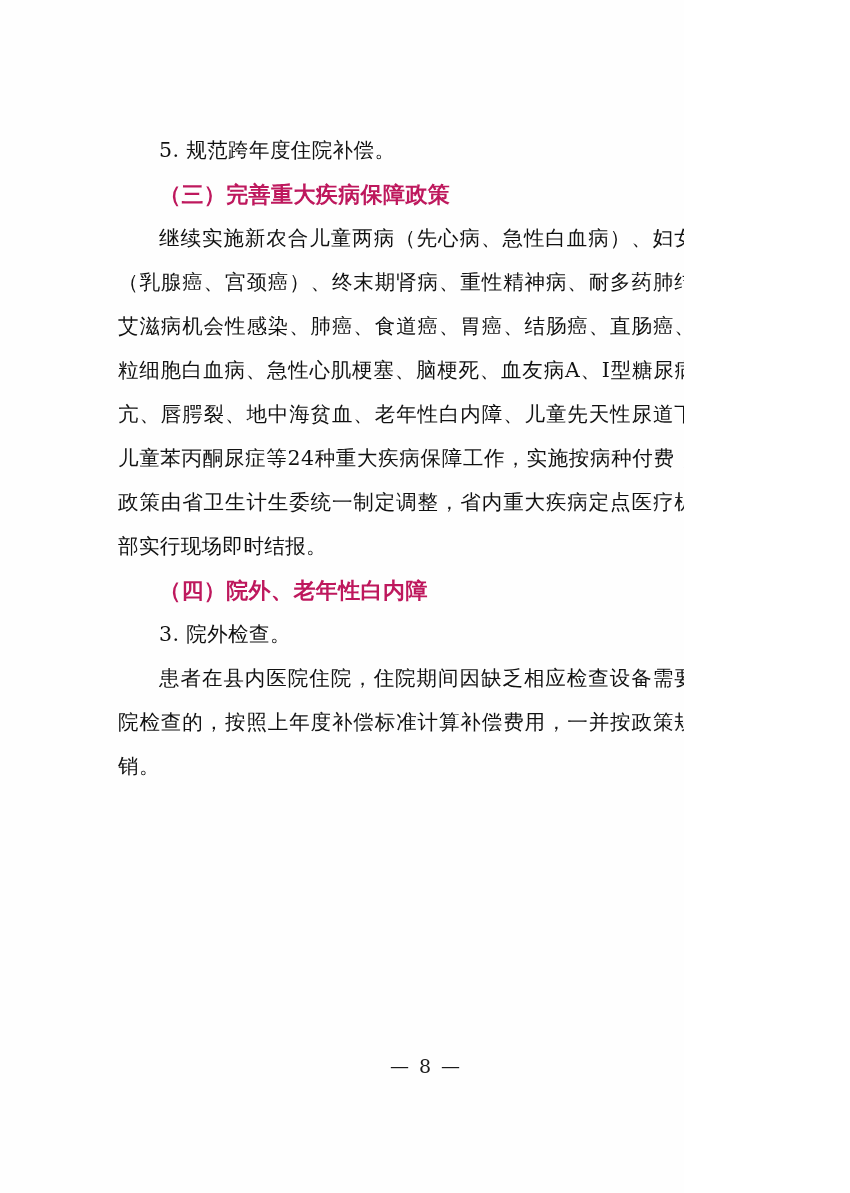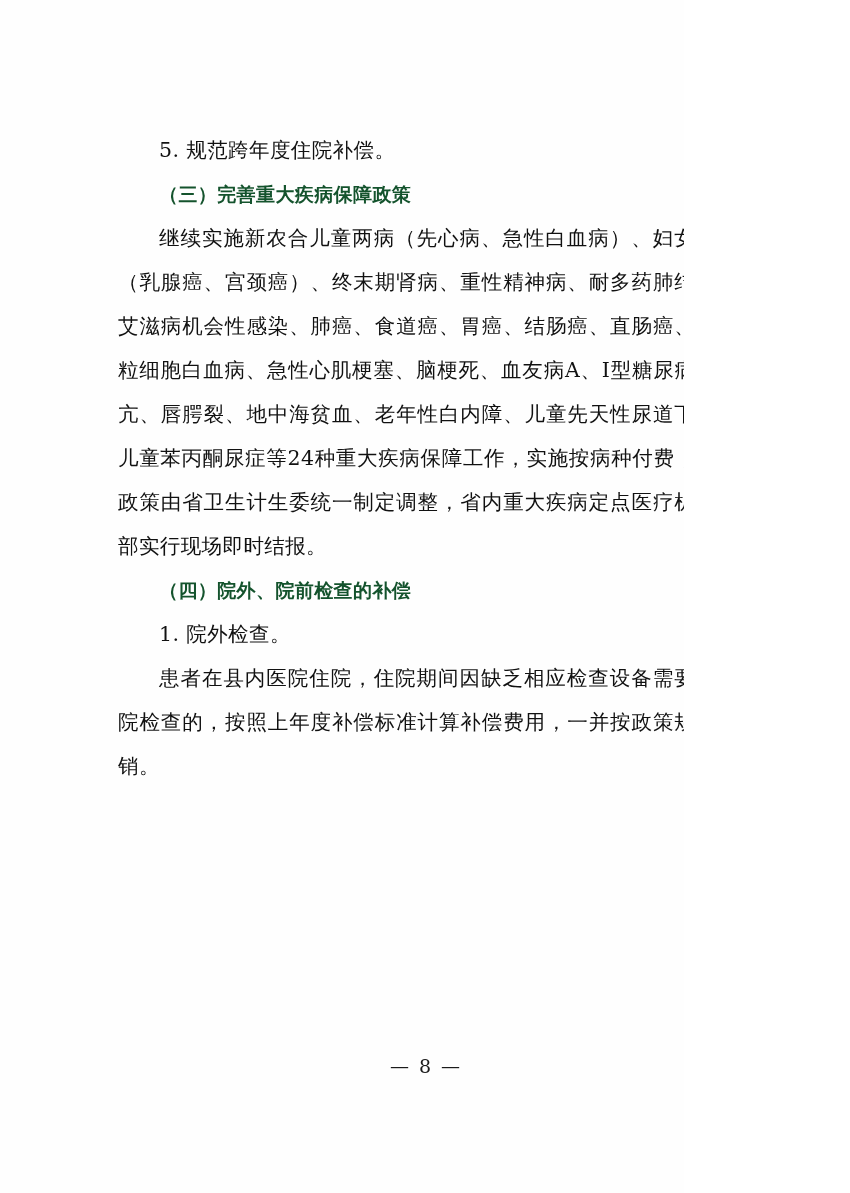--- a/index.html
+++ b/index.html
@@ -36,23 +36,23 @@
   }
   .indent {
     text-indent: 41px;
   }
   .para + .para {
     margin-top: 0px;
   }
   .heading {
     font-family: "DejaVu Serif", "Liberation Serif", serif;
     font-weight: bold;
-    font-size: 19px;
+    font-size: 22px;
     line-height: 44px;
-    color: #14532d;
+    color: #be185d;
     text-indent: 41px;
     letter-spacing: 0.4px;
   }
   .footer {
     position: absolute;
     left: 0;
     top: 1055px;
     width: 850px;
     text-align: center;
     font-family: "DejaVu Serif", "Liberation Serif", serif;
@@ -71,23 +71,23 @@
 <div class="page">
   <div class="page-inner">
 
     <p class="para indent">5. 规范跨年度住院补偿。</p>
 
 
     <p class="para heading">（三）完善重大疾病保障政策</p>
 
     <p class="para indent">继续实施新农合儿童两病（先心病、急性白血病）、妇女两癌（乳腺癌、宫颈癌）、终末期肾病、重性精神病、耐多药肺结核、艾滋病机会性感染、肺癌、食道癌、胃癌、结肠癌、直肠癌、慢性粒细胞白血病、急性心肌梗塞、脑梗死、血友病A、Ⅰ型糖尿病、甲亢、唇腭裂、地中海贫血、老年性白内障、儿童先天性尿道下裂、儿童苯丙酮尿症等24种重大疾病保障工作，实施按病种付费，补偿政策由省卫生计生委统一制定调整，省内重大疾病定点医疗机构全部实行现场即时结报。</p>
 
-    <p class="para heading">（四）院外、院前检查的补偿</p>
+    <p class="para heading">（四）院外、老年性白内障</p>
 
-    <p class="para indent">1. 院外检查。</p>
+    <p class="para indent">3. 院外检查。</p>
 
     <p class="para indent">患者在县内医院住院，住院期间因缺乏相应检查设备需要到外院检查的，按照上年度补偿标准计算补偿费用，一并按政策规定报销。</p>
 
   </div>
 
   <div class="footer">
     <span>— 8 —</span>
   </div>
 </div>
 

